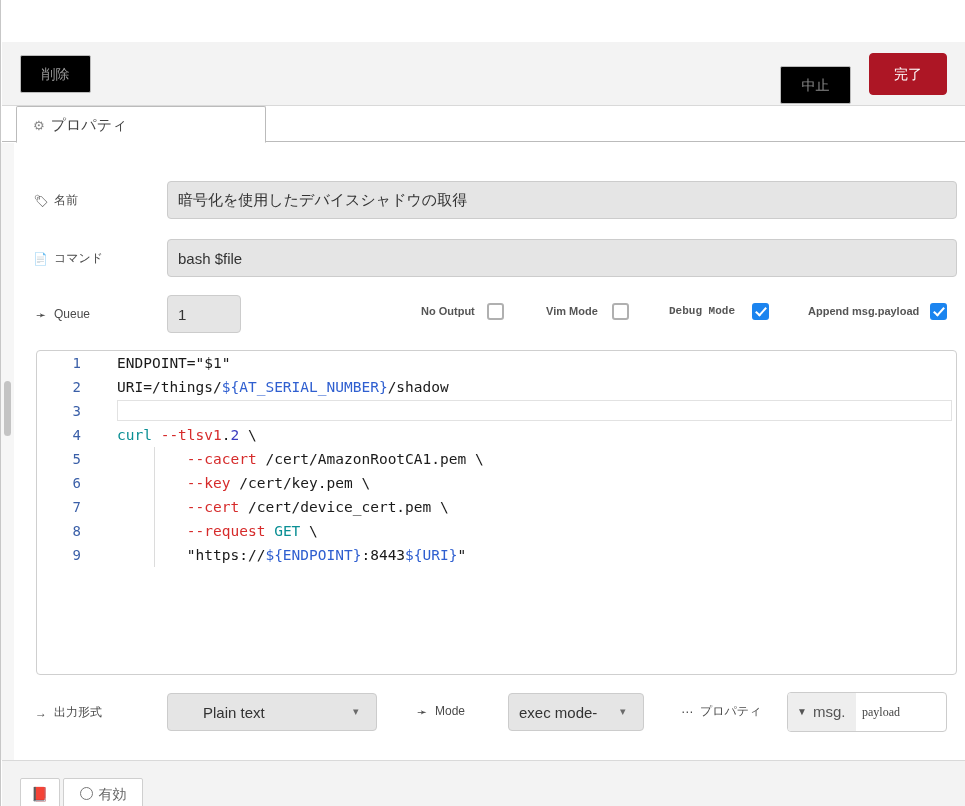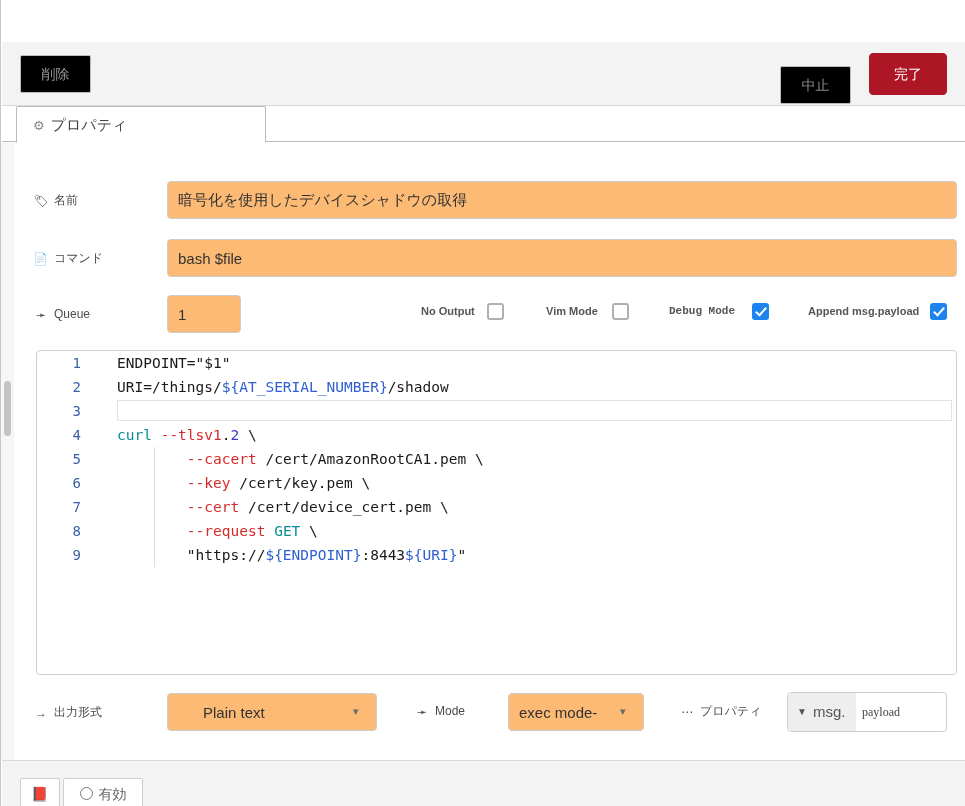--- a/index.html
+++ b/index.html
@@ -135,21 +135,21 @@
     color: #4a4a4a;
     vertical-align: -1px;
   }
 
   input.txt, select.sel {
     position: absolute;
     box-sizing: border-box;
     font-family: "Liberation Sans", sans-serif;
     font-size: 15px;
     color: #333;
-    background: #fdba74;
+    background: #e5e5e5;
     border: 1px solid #cccccc;
     border-radius: 4px;
     padding: 0 10px;
     outline: none;
   }
 
   
   #inp-name { left: 166px; top: 181px; width: 790px; height: 38px; }
   #lab-name { left: 32px;  top: 190px; }
   

